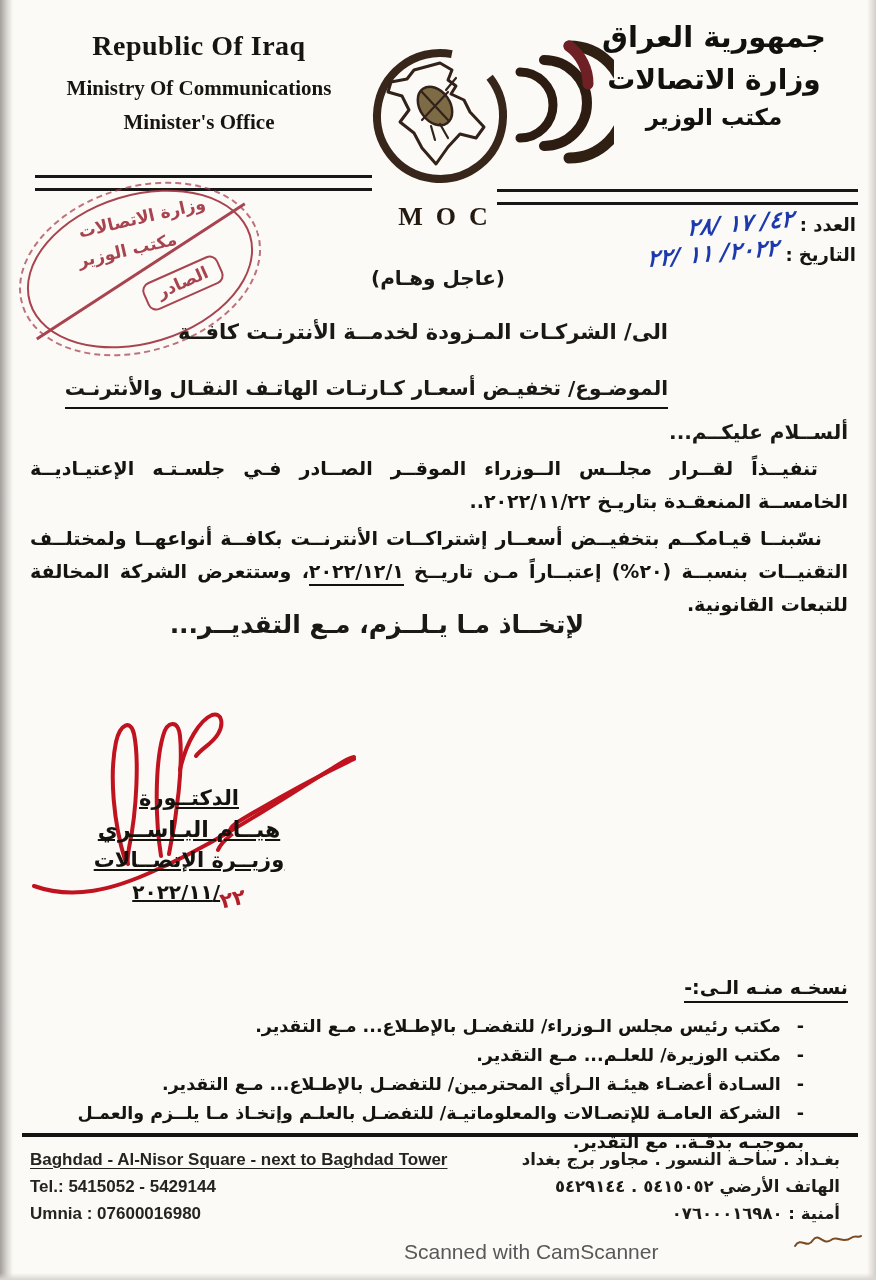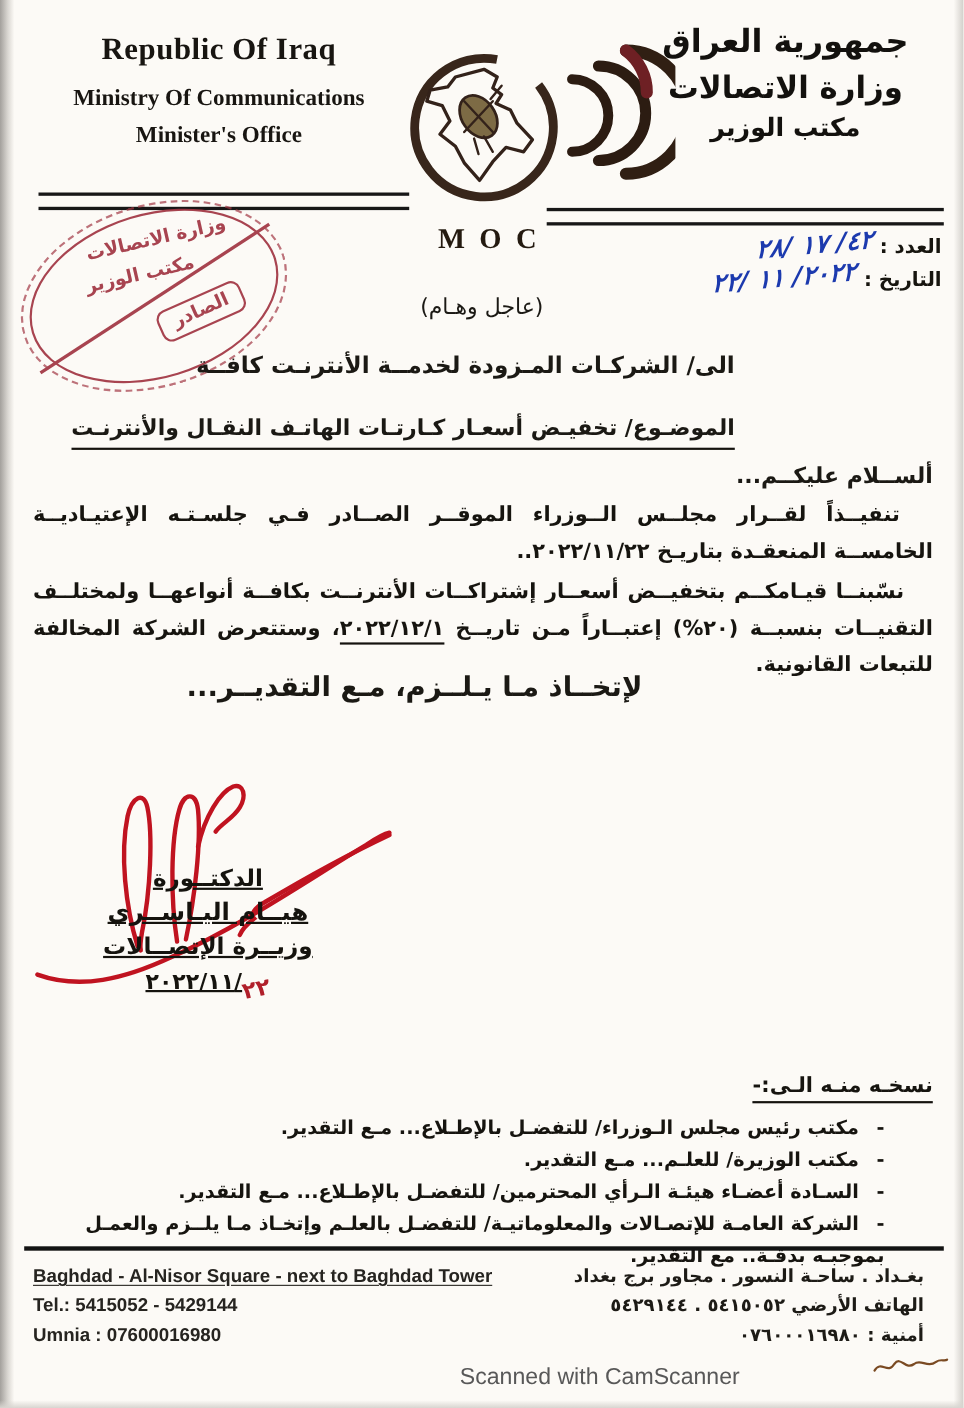--- a/index.html
+++ b/index.html
@@ -54,21 +54,21 @@
   .stamp .oval-out{position:absolute;inset:-8px;border:2px dashed currentColor;border-radius:50%;opacity:.75;}
   .stamp .diag{position:absolute;left:-8px;top:76px;width:248px;height:2.5px;
     background:currentColor;transform:rotate(-16deg);}
   .stamp .t1{position:absolute;top:16px;right:34px;font-size:17px;font-weight:700;transform:rotate(4deg);}
   .stamp .t2{position:absolute;top:43px;right:72px;font-size:17px;font-weight:700;transform:rotate(4deg);}
   .stamp .box{position:absolute;top:86px;left:112px;border:2.5px solid currentColor;
     border-radius:9px;padding:2px 12px 4px;font-size:17px;font-weight:700;transform:rotate(-7deg);}
 
   
   .urgency{position:absolute;left:298px;top:266px;width:280px;text-align:center;
-    direction:rtl;font-size:20px;font-weight:400;}
+    direction:rtl;font-size:20px;font-weight:700;}
   .toline{position:absolute;right:208px;top:320px;direction:rtl;font-size:21px;font-weight:700;}
   .subject{position:absolute;right:208px;top:376px;direction:rtl;font-size:20px;font-weight:700;
     border-bottom:2.5px solid #14120e;padding-bottom:7px;}
   .salutation{position:absolute;right:28px;top:420px;direction:rtl;font-size:20px;font-weight:700;}
   .para{position:absolute;right:28px;left:30px;direction:rtl;text-align:justify;
     font-size:19px;font-weight:700;line-height:33px;color:#16140f;}
   .para.p1{top:452px;text-indent:30px;}
   .para.p2{top:522px;text-indent:26px;}
   .udate{text-decoration:none;border-bottom:2.5px solid #14120e;padding-bottom:2px;}
   .closing{position:absolute;right:292px;top:610px;direction:rtl;font-size:25px;font-weight:700;}
@@ -93,21 +93,21 @@
   .cc .dash{display:inline-block;margin-left:16px;}
 
   
   .f-rule{position:absolute;left:22px;top:1133px;width:836px;height:3.5px;background:#131313;}
   .f-en{position:absolute;left:30px;top:1146px;width:440px;
     font-family:"Liberation Sans",sans-serif;font-weight:bold;font-size:17px;
     line-height:27px;color:#262420;}
   .f-en .u{text-decoration:underline;text-underline-offset:3px;}
   .f-ar{position:absolute;right:36px;top:1146px;width:400px;direction:rtl;text-align:right;
     font-weight:700;font-size:16.5px;line-height:27px;color:#1d1b16;}
-  .camscan{position:absolute;left:418px;top:1240px;
+  .camscan{position:absolute;left:404px;top:1240px;
     font-family:"Liberation Sans",sans-serif;font-size:21px;color:#585858;}
   .scribble{position:absolute;left:793px;top:1230px;}
 </style>
 </head>
 <body>
 
 <div class="edge-left"></div>
 <div class="edge-right"></div>
 <div class="edge-bottom"></div>
 

